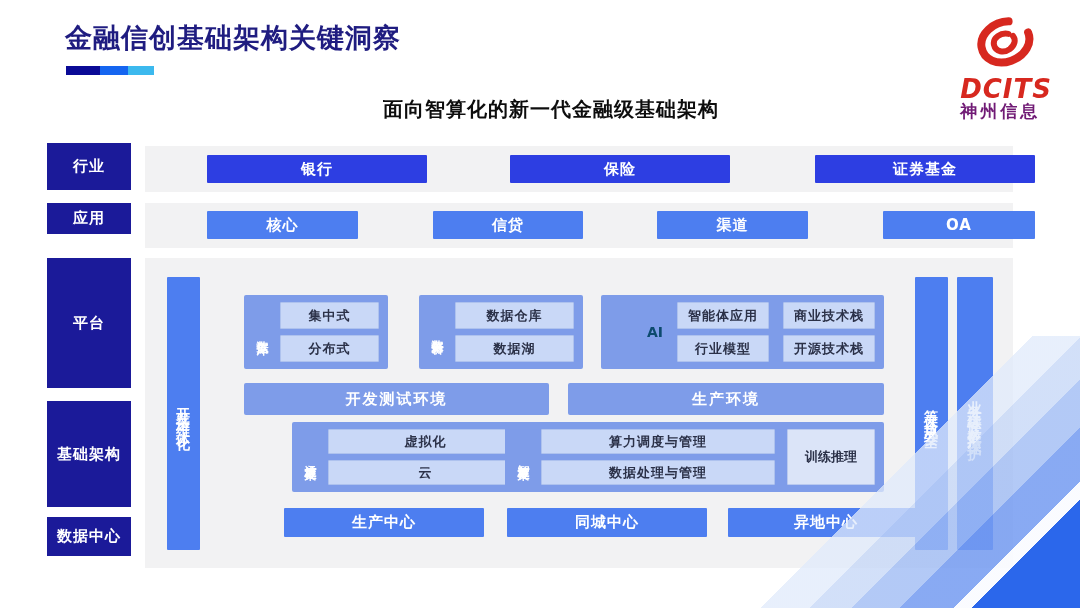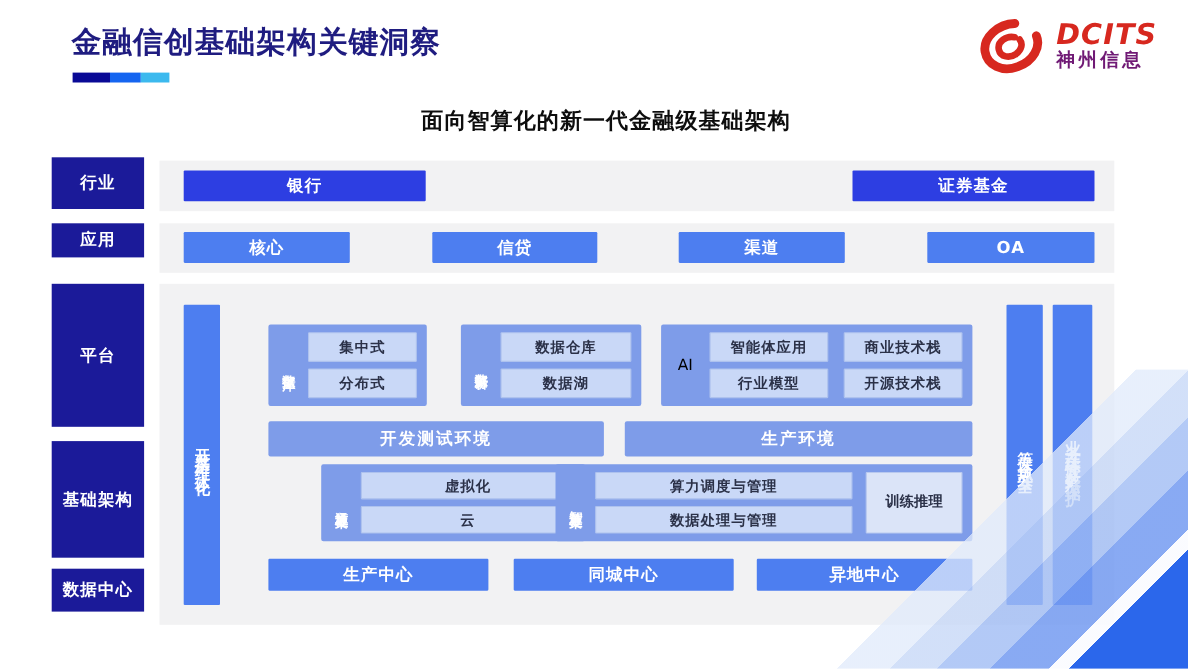--- a/index.html
+++ b/index.html
@@ -6,21 +6,21 @@
   body{width:1080px;height:608px;background:#fff;font-family:"DejaVu Sans","Liberation Sans",sans-serif;overflow:hidden;}
   #slide{position:relative;width:1080px;height:608px;background:#fff;overflow:hidden;}
 
   
   .page-title{position:absolute;left:65px;top:20px;font-size:27px;font-weight:bold;color:#1f1c80;letter-spacing:1px;}
   .title-underline{position:absolute;left:66px;top:66px;width:88px;height:9px;display:flex;}
   .title-underline .seg1{width:34px;height:100%;background:#0a0a96;}
   .title-underline .seg2{width:28px;height:100%;background:#1565f0;}
   .title-underline .seg3{width:26px;height:100%;background:#3cb9ee;}
 
-  .logo{position:absolute;right:28px;top:16px;display:flex;align-items:center;gap:8px;}
+  .logo{position:absolute;right:28px;top:16px;display:flex;align-items:center;gap:8px;flex-direction:column;}
   .logo-icon{width:64px;height:52px;}
   .logo-text{display:flex;flex-direction:column;line-height:1.05;}
   .logo-brand{font-size:26px;font-weight:800;font-style:italic;color:#d7281f;letter-spacing:1px;}
   .logo-company{font-size:17px;font-weight:bold;color:#701a75;letter-spacing:3px;}
 
   .subtitle{position:absolute;left:145px;top:96px;width:812px;text-align:center;font-size:20px;font-weight:bold;color:#0d0d0d;letter-spacing:1px;}
 
   
   .side-label{position:absolute;left:47px;width:84px;background:#1b1a99;color:#fff;font-size:15px;font-weight:bold;display:flex;align-items:center;justify-content:center;letter-spacing:1px;}
   #lbl-industry{top:143px;height:47px;}
@@ -28,21 +28,21 @@
   #lbl-platform{top:258px;height:130px;}
   #lbl-infrastructure{top:401px;height:106px;}
   #lbl-datacenter{top:517px;height:39px;}
 
   
   .band{position:absolute;left:145px;width:868px;background:#f2f2f3;}
   #band-industry{top:146px;height:46px;}
   #band-application{top:203px;height:45px;}
   #panel{top:258px;height:310px;}
 
-  .btn{position:absolute;display:flex;align-items:center;justify-content:center;color:#fff;font-weight:bold;font-size:15px;letter-spacing:1px;border-radius:1px;}
+  .btn{position:absolute;display:flex;align-items:center;justify-content:center;color:#fff;font-weight:bold;font-size:15px;letter-spacing:1px;border-radius:1px;margin-left:40px;}
   .btn-royal{background:#2d3ee2;}
   .btn-blue{background:#4d7ef0;}
 
   
   #btn-bank{left:22px;top:9px;width:220px;height:28px;}
   #btn-insurance{left:325px;top:9px;width:220px;height:28px;}
   #btn-securities{left:630px;top:9px;width:220px;height:28px;}
   
   #btn-core{left:22px;top:8px;width:151px;height:28px;}
   #btn-credit{left:248px;top:8px;width:150px;height:28px;}
@@ -52,21 +52,21 @@
   
   .vbar{position:absolute;background:#4d7ef0;color:#fff;font-weight:bold;display:flex;align-items:center;justify-content:center;border-radius:1px;}
   .vtext{writing-mode:vertical-rl;text-orientation:upright;letter-spacing:5px;font-size:14px;}
   #bar-devops{left:22px;top:19px;width:33px;height:273px;}
   #bar-security{left:770px;top:19px;width:33px;height:273px;}
   #bar-continuity{left:812px;top:19px;width:36px;height:273px;}
 
   
   .group{position:absolute;background:#7e9ce9;border-radius:2px;display:flex;align-items:stretch;padding:7px 9px;box-sizing:border-box;}
   .group-label{writing-mode:vertical-rl;text-orientation:upright;color:#fff;font-size:12px;font-weight:bold;letter-spacing:1px;display:flex;align-items:center;justify-content:center;width:18px;flex:0 0 18px;}
-  .group-label-h{color:#000000;font-size:14px;font-weight:normal;display:flex;align-items:center;justify-content:center;flex:0 0 26px;}
+  .group-label-h{color:#0c4a6e;font-size:14px;font-weight:bold;display:flex;align-items:center;justify-content:center;flex:0 0 26px;margin-left:32px;}
   .group-body{flex:1;display:flex;flex-direction:column;gap:6px;margin-left:9px;}
   .litebox{flex:1;background:#c9d8f7;border:1px solid #aec2ee;border-radius:1px;display:flex;align-items:center;justify-content:center;font-size:13px;font-weight:600;color:#2b3148;letter-spacing:1px;}
 
   #group-db{left:99px;top:37px;width:144px;height:74px;}
   #group-da{left:274px;top:37px;width:164px;height:74px;}
   #group-ai{left:456px;top:37px;width:283px;height:74px;}
   .ai-grid{flex:1;display:grid;grid-template-columns:1fr 1fr;grid-template-rows:1fr 1fr;gap:6px 14px;margin-left:9px;}
 
   .envbar{position:absolute;background:#7e9ce9;color:#fff;font-size:15px;font-weight:bold;display:flex;align-items:center;justify-content:center;letter-spacing:2px;border-radius:2px;}
   #env-dev{left:99px;top:125px;width:305px;height:32px;}
@@ -120,20 +120,21 @@
   <div class="subtitle">面向智算化的新一代金融级基础架构</div>
 
   <div class="side-label" id="lbl-industry">行业</div>
   <div class="side-label" id="lbl-application">应用</div>
   <div class="side-label" id="lbl-platform">平台</div>
   <div class="side-label" id="lbl-infrastructure">基础架构</div>
   <div class="side-label" id="lbl-datacenter">数据中心</div>
 
   <div class="band" id="band-industry">
     <div class="btn btn-royal" id="btn-bank">银行</div>
+    <div class="btn btn-royal" id="btn-insurance">保险</div>
     <div class="btn btn-royal" id="btn-securities">证券基金</div>
   </div>
 
   <div class="band" id="band-application">
     <div class="btn btn-blue" id="btn-core">核心</div>
     <div class="btn btn-blue" id="btn-credit">信贷</div>
     <div class="btn btn-blue" id="btn-channel">渠道</div>
     <div class="btn btn-blue" id="btn-oa">OA</div>
   </div>
 

